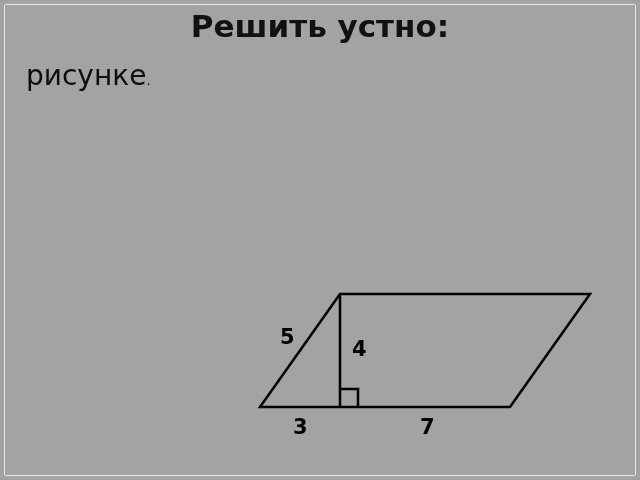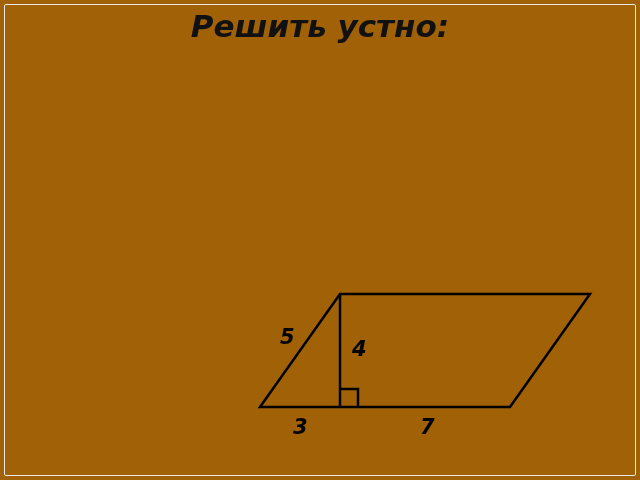--- a/index.html
+++ b/index.html
@@ -10,23 +10,22 @@
     width: 640px;
     height: 480px;
     background: #ffffff;
     font-family: "DejaVu Sans", sans-serif;
     overflow: hidden;
   }
   .slide {
     position: relative;
     width: 640px;
     height: 480px;
-    background: #a16207;
+    background: #a3a3a3;
     box-sizing: border-box;
-    font-style: italic;
   }
   
   .slide-frame {
     position: absolute;
     left: 4px;
     top: 4px;
     right: 4px;
     bottom: 4px;
     border: 1px solid #e8e8e8;
     border-radius: 2px;
@@ -72,20 +71,23 @@
 </head>
 <body>
 
 <div class="slide">
 
   <div class="slide-frame"></div>
 
   <div class="title">Решить устно:</div>
 
   <div class="body-text">
+    <div>
+      <span>рисунке</span><span class="period">.</span>
+    </div>
   </div>
 
   <div class="figure">
     <svg width="376" height="180" viewBox="0 0 376 180" xmlns="http://www.w3.org/2000/svg">
 
       <polygon points="22,135 272,135 352,22 102,22" fill="none" stroke="#000000" stroke-width="2.5" stroke-linejoin="miter"></polygon>
 
       <line x1="102" y1="22" x2="102" y2="135" stroke="#000000" stroke-width="2.5"></line>
 
       <polyline points="102,117 120,117 120,135" fill="none" stroke="#000000" stroke-width="2.5"></polyline>

